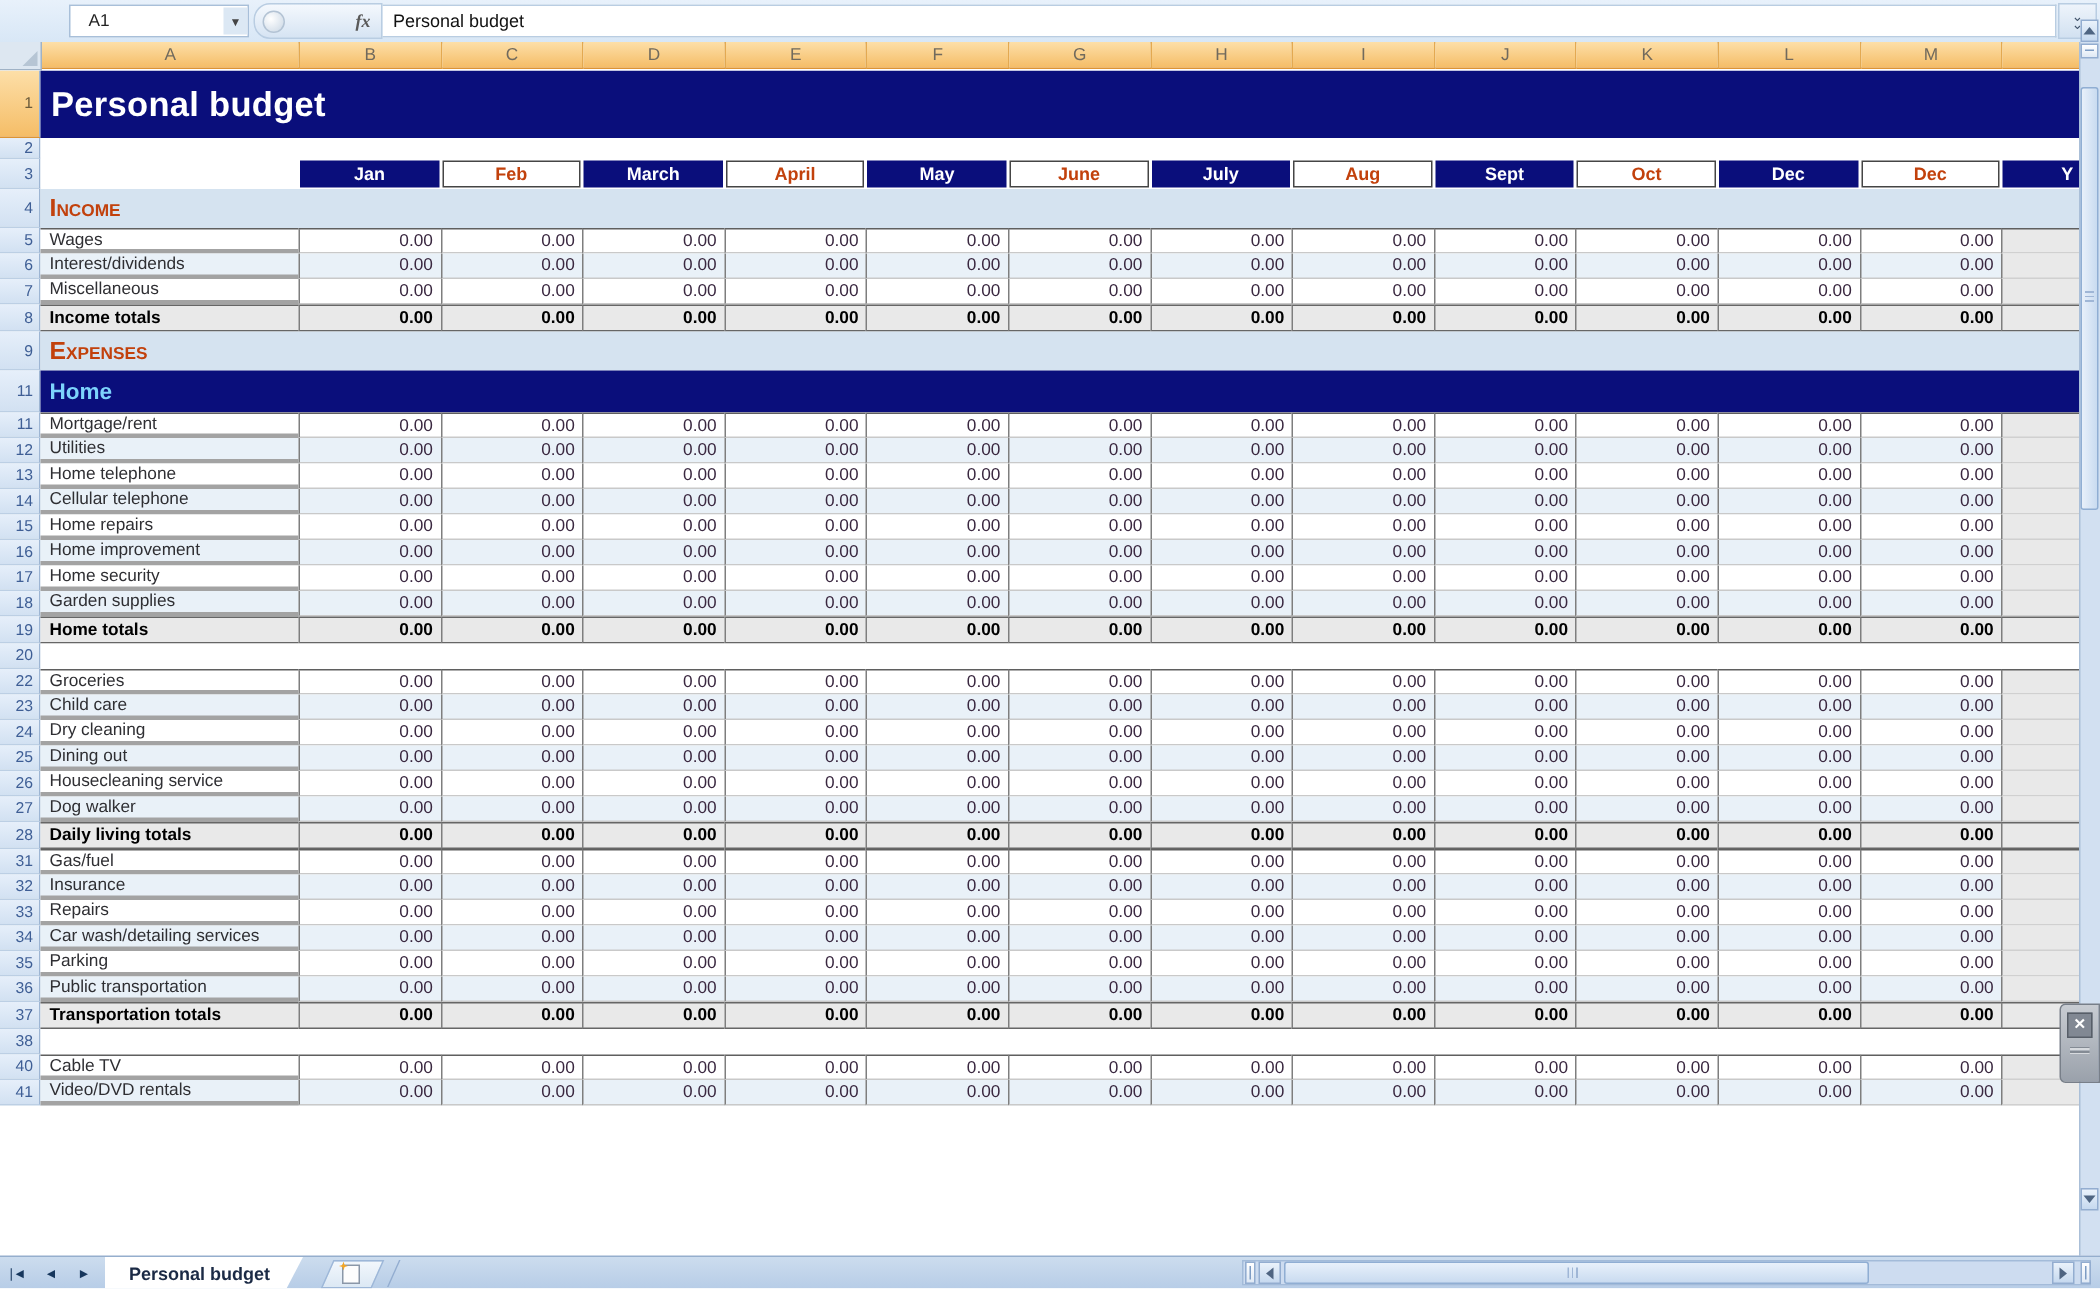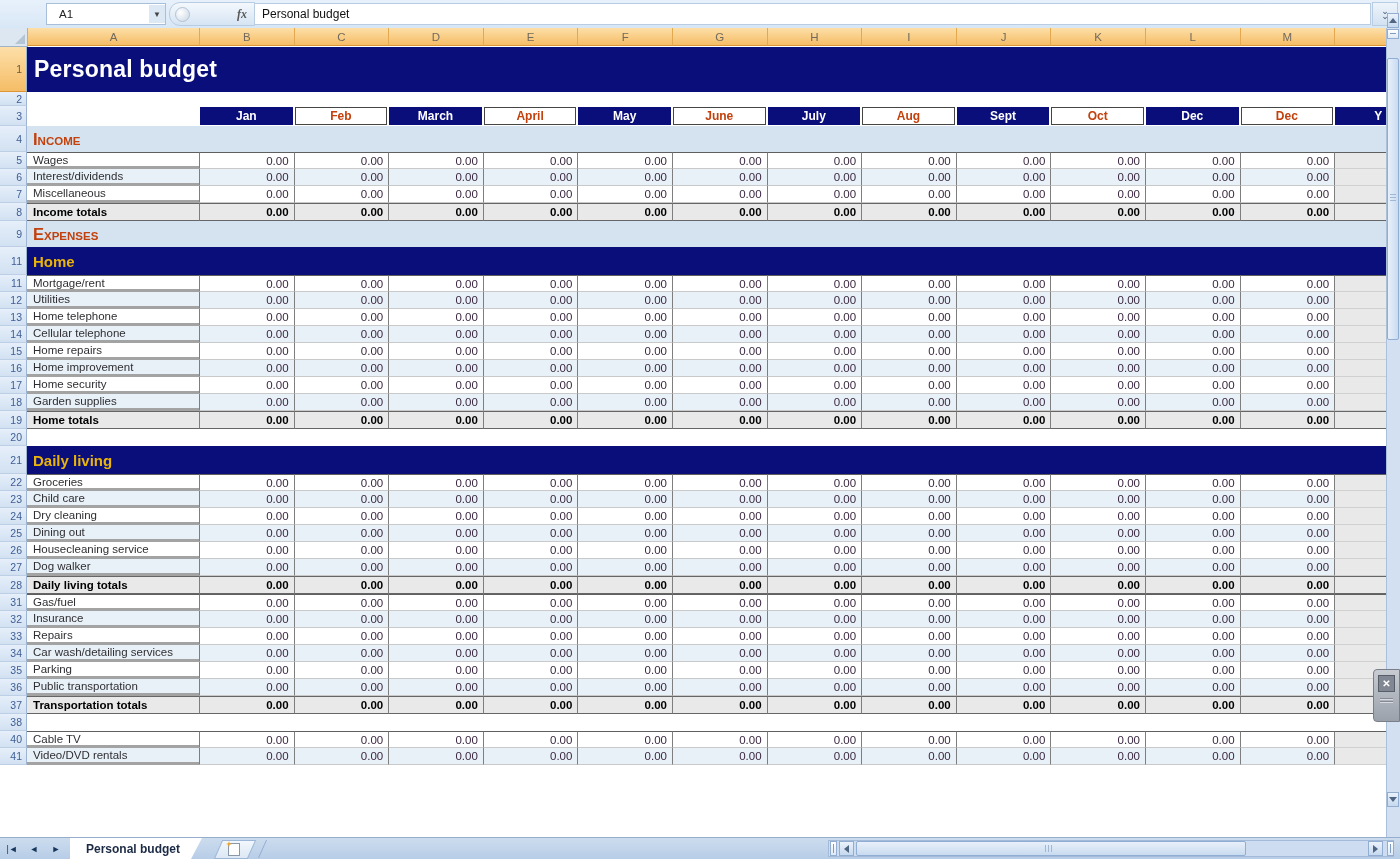--- a/index.html
+++ b/index.html
@@ -43,21 +43,21 @@
   .rn{width:27px;flex:none;background:linear-gradient(#e6effa,#d2e1f2);border-right:1px solid #9db5d3;
       border-bottom:1px solid #bccfe4;color:#3e5e95;font-size:10.5px;box-sizing:border-box;
       display:flex;align-items:center;justify-content:flex-end;padding-right:4px;}
   .rn.active{background:linear-gradient(#fddfa8,#f5bd67);color:#6b5b3b;border-bottom:1px solid #dd9434;}
   .h45{height:45px}.h14{height:14px}.h20{height:20px}.h26{height:26px}
   .h17{height:17px}.h18{height:18px}.h28{height:28px}
 
   .full{flex:1;box-sizing:border-box;}
   .titlebg{background:#0a0e7b;color:#fff;font-size:23px;font-weight:bold;
            display:flex;align-items:center;padding-left:7px;letter-spacing:.2px;}
-  .bannerbg{background:#0a0e7b;color:#eab308;font-size:15px;font-weight:bold;
+  .bannerbg{background:#0a0e7b;color:#7dd3fc;font-size:15px;font-weight:bold;
             display:flex;align-items:center;padding-left:6px;}
   .catbg{background:#d5e3f0;color:#c2410c;display:flex;align-items:center;padding-left:6px;}
   .catlabel{font-weight:bold;font-size:11.5px;text-transform:uppercase;line-height:1;}
   .catlabel::first-letter{font-size:16.5px;}
   .blankbg{background:#fff;}
 
   
   .msp{width:172px;flex:none;background:#fff;}
   .mc{width:94.6px;flex:none;box-sizing:border-box;padding:0 1px;}
   .mc.last{flex:1;padding-right:0;}
@@ -460,24 +460,20 @@
         <div class="vc">0.00</div>
         <div class="vc">0.00</div>
         <div class="vc">0.00</div>
         <div class="vc">0.00</div>
         <div class="nc"></div>
       </div>
       <div class="row h17">
         <div class="rn">20</div>
         <div class="full blankbg"></div>
       </div>
-      <div class="row h28">
-        <div class="rn">21</div>
-        <div class="full bannerbg">Daily living</div>
-      </div>
       <div class="row h17 fi">
         <div class="rn">22</div>
         <div class="lc">Groceries</div>
         <div class="vc">0.00</div>
         <div class="vc">0.00</div>
         <div class="vc">0.00</div>
         <div class="vc">0.00</div>
         <div class="vc">0.00</div>
         <div class="vc">0.00</div>
         <div class="vc">0.00</div>

